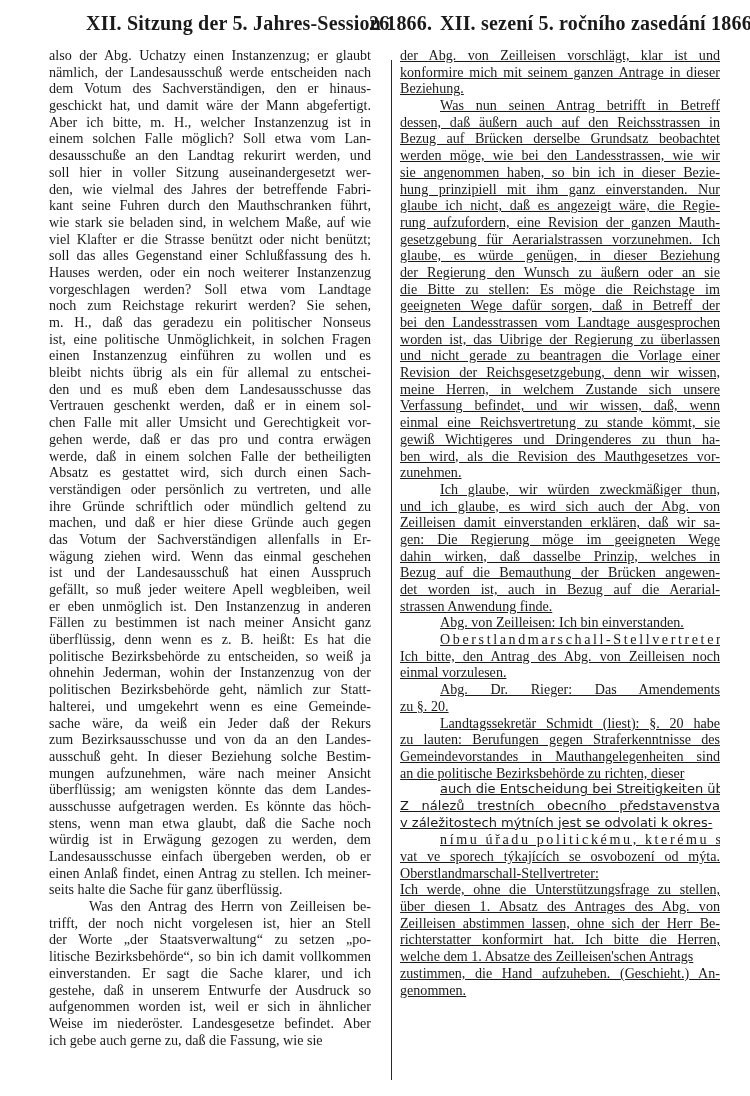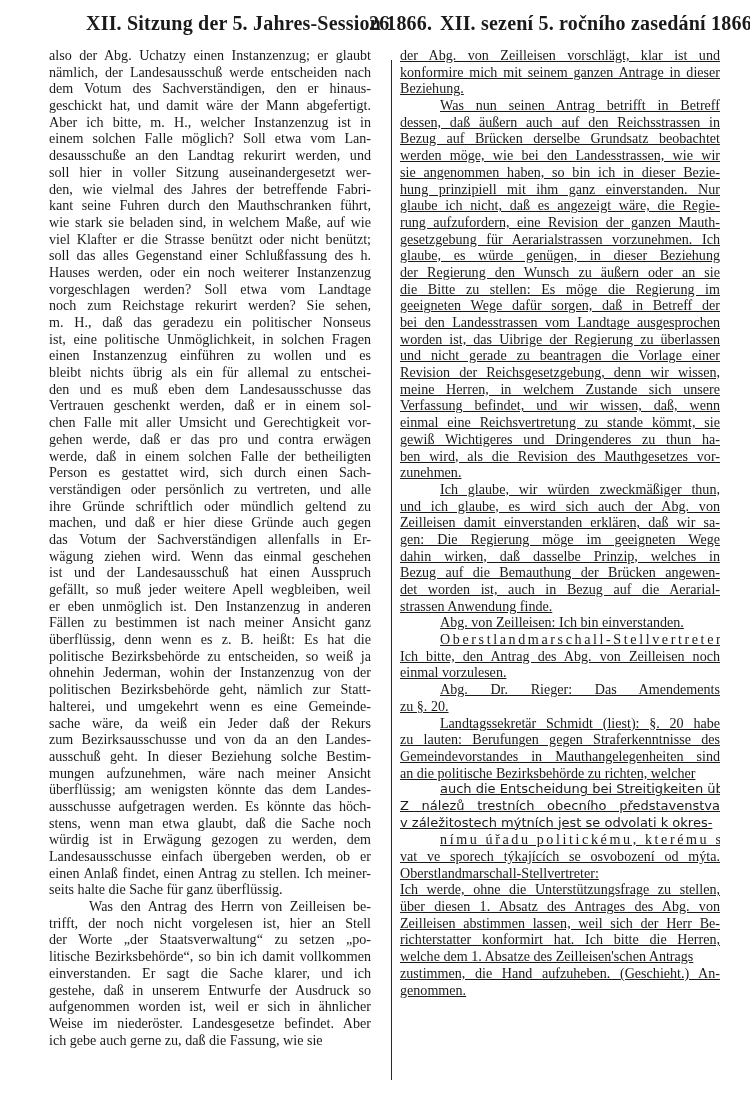--- a/index.html
+++ b/index.html
@@ -91,21 +91,21 @@
     <span class="line">noch zum Reichstage rekurirt werden? Sie sehen,</span>
     <span class="line">m. H., daß das geradezu ein politischer Nonseus</span>
     <span class="line">ist, eine politische Unmöglichkeit, in solchen Fragen</span>
     <span class="line">einen Instanzenzug einführen zu wollen und es</span>
     <span class="line">bleibt nichts übrig als ein für allemal zu entschei-</span>
     <span class="line">den und es muß eben dem Landesausschusse das</span>
     <span class="line">Vertrauen geschenkt werden, daß er in einem sol-</span>
     <span class="line">chen Falle mit aller Umsicht und Gerechtigkeit vor-</span>
     <span class="line">gehen werde, daß er das pro und contra erwägen</span>
     <span class="line">werde, daß in einem solchen Falle der betheiligten</span>
-    <span class="line">Person es gestattet wird, sich durch einen Sach-</span>
+    <span class="line">Absatz es gestattet wird, sich durch einen Sach-</span>
     <span class="line">verständigen oder persönlich zu vertreten, und alle</span>
     <span class="line">ihre Gründe schriftlich oder mündlich geltend zu</span>
     <span class="line">machen, und daß er hier diese Gründe auch gegen</span>
     <span class="line">das Votum der Sachverständigen allenfalls in Er-</span>
     <span class="line">wägung ziehen wird. Wenn das einmal geschehen</span>
     <span class="line">ist und der Landesausschuß hat einen Ausspruch</span>
     <span class="line">gefällt, so muß jeder weitere Apell wegbleiben, weil</span>
     <span class="line">er eben unmöglich ist. Den Instanzenzug in anderen</span>
     <span class="line">Fällen zu bestimmen ist nach meiner Ansicht ganz</span>
     <span class="line">überflüssig, denn wenn es z. B. heißt: Es hat die</span>
@@ -142,21 +142,21 @@
     <span class="line">dessen, daß äußern auch auf den Reichsstrassen in</span>
     <span class="line">Bezug auf Brücken derselbe Grundsatz beobachtet</span>
     <span class="line">werden möge, wie bei den Landesstrassen, wie wir</span>
     <span class="line">sie angenommen haben, so bin ich in dieser Bezie-</span>
     <span class="line">hung prinzipiell mit ihm ganz einverstanden. Nur</span>
     <span class="line">glaube ich nicht, daß es angezeigt wäre, die Regie-</span>
     <span class="line">rung aufzufordern, eine Revision der ganzen Mauth-</span>
     <span class="line">gesetzgebung für Aerarialstrassen vorzunehmen. Ich</span>
     <span class="line">glaube, es würde genügen, in dieser Beziehung</span>
     <span class="line">der Regierung den Wunsch zu äußern oder an sie</span>
-    <span class="line">die Bitte zu stellen: Es möge die Regierung im</span>
+    <span class="line">die Bitte zu stellen: Es möge die Reichstage im</span>
     <span class="line">geeigneten Wege dafür sorgen, daß in Betreff der</span>
     <span class="line">bei den Landesstrassen vom Landtage ausgesprochen</span>
     <span class="line">worden ist, das Uibrige der Regierung zu überlassen</span>
     <span class="line">und nicht gerade zu beantragen die Vorlage einer</span>
     <span class="line">Revision der Reichsgesetzgebung, denn wir wissen,</span>
     <span class="line">meine Herren, in welchem Zustande sich unsere</span>
     <span class="line">Verfassung befindet, und wir wissen, daß, wenn</span>
     <span class="line">einmal eine Reichsvertretung zu stande kömmt, sie</span>
     <span class="line">gewiß Wichtigeres und Dringenderes zu thun ha-</span>
     <span class="line">ben wird, als die Revision des Mauthgesetzes vor-</span>
@@ -171,27 +171,27 @@
     <span class="line last">strassen Anwendung finde.</span>
     <span class="line indent last">Abg. von Zeilleisen: Ich bin einverstanden.</span>
     <span class="line indent last spaced">Oberstlandmarschall-Stellvertreter:</span>
     <span class="line">Ich bitte, den Antrag des Abg. von Zeilleisen noch</span>
     <span class="line last">einmal vorzulesen.</span>
     <span class="line indent">Abg. Dr. Rieger: Das Amendements</span>
     <span class="line last">zu §. 20.</span>
     <span class="line indent">Landtagssekretär Schmidt (liest): §. 20 habe</span>
     <span class="line">zu lauten: Berufungen gegen Straferkenntnisse des</span>
     <span class="line">Gemeindevorstandes in Mauthangelegenheiten sind</span>
-    <span class="line last">an die politische Bezirksbehörde zu richten, welcher</span>
+    <span class="line last">an die politische Bezirksbehörde zu richten, dieser</span>
     <span class="line indent czech">auch die Entscheidung bei Streitigkeiten über Mauth-</span>
     <span class="line czech">Z nálezů trestních obecního představenstva</span>
     <span class="line last czech">v záležitostech mýtních jest se odvolati k okres-</span>
     <span class="line indent last spaced">nímu úřadu politickému, kterému sluší rozhodo-</span>
     <span class="line">vat ve sporech týkajících se osvobození od mýta.</span>
     <span class="line">Oberstlandmarschall-Stellvertreter:</span>
     <span class="line">Ich werde, ohne die Unterstützungsfrage zu stellen,</span>
     <span class="line">über diesen 1. Absatz des Antrages des Abg. von</span>
-    <span class="line">Zeilleisen abstimmen lassen, weil sich der Herr Be-</span>
+    <span class="line">Zeilleisen abstimmen lassen, ohne sich der Herr Be-</span>
     <span class="line">richterstatter konformirt hat. Ich bitte die Herren,</span>
     <span class="line last">welche dem 1. Absatze des Zeilleisen'schen Antrags</span>
     <span class="line">zustimmen, die Hand aufzuheben. (Geschieht.) An-</span>
     <span class="line">genommen.</span>
   </div>
 
 </body></html>

